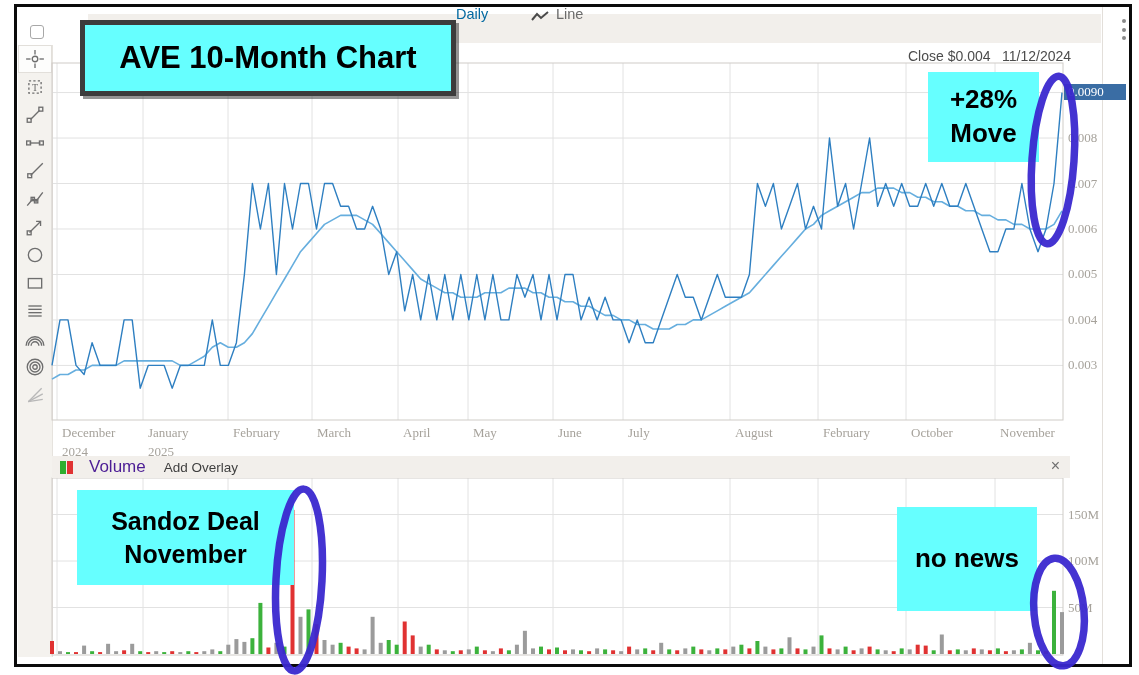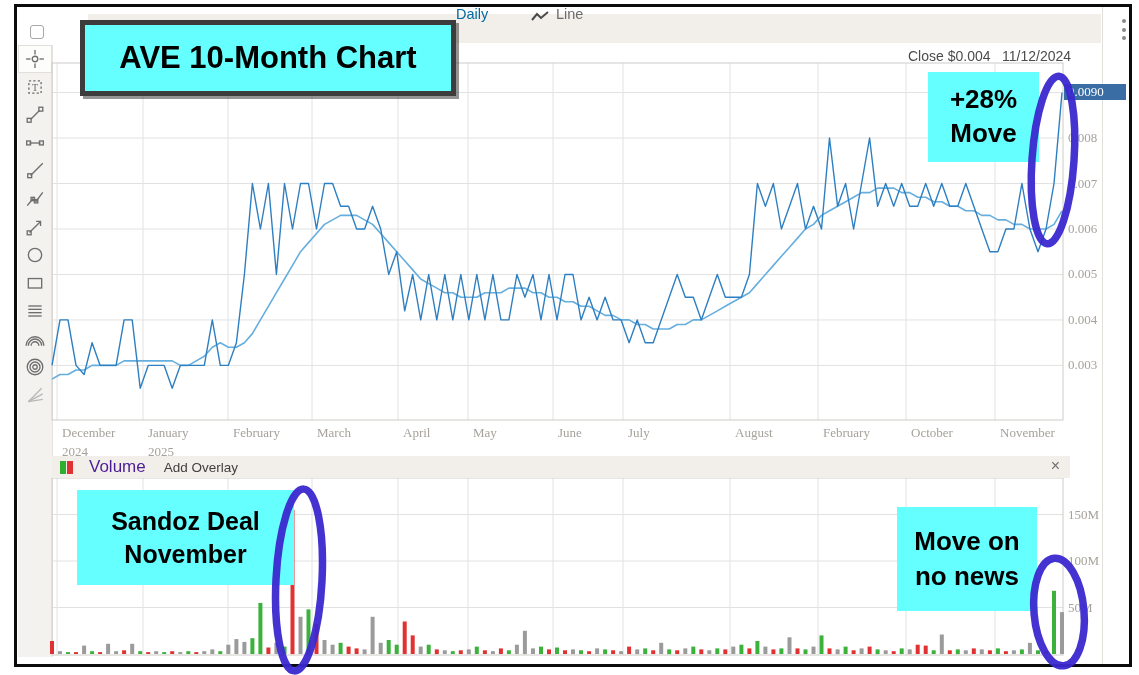--- a/index.html
+++ b/index.html
@@ -387,21 +387,20 @@
   </div>
   <div class="note" id="note-plus28">
     <span>+28%</span>
     <span>Move</span>
   </div>
   <div class="note" id="note-sandoz">
     <span>Sandoz Deal</span>
     <span>November</span>
   </div>
   <div class="note" id="note-nonews">
-    <span>Move on</span>
     <span>no news</span>
   </div>
 
   <svg id="overlay-svg" width="1139" height="675" viewBox="0 0 1139 675">
       <ellipse cx="1053" cy="160" rx="21" ry="84" transform="rotate(4 1053 160)" fill="none" stroke="#3a28cf" stroke-width="7.5" stroke-opacity="0.95" stroke-linecap="round"></ellipse>
       <ellipse cx="299" cy="580" rx="23" ry="91" transform="rotate(3 299 580)" fill="none" stroke="#3a28cf" stroke-width="7.5" stroke-opacity="0.95" stroke-linecap="round"></ellipse>
       <ellipse cx="1059" cy="612" rx="25" ry="54" transform="rotate(-5 1059 612)" fill="none" stroke="#3a28cf" stroke-width="7.5" stroke-opacity="0.95" stroke-linecap="round"></ellipse>
     </svg>
 </div>
 

